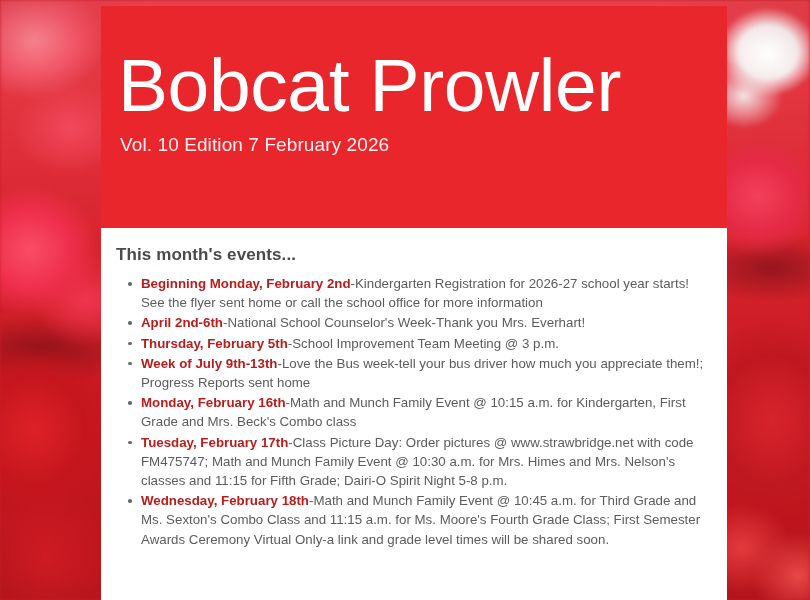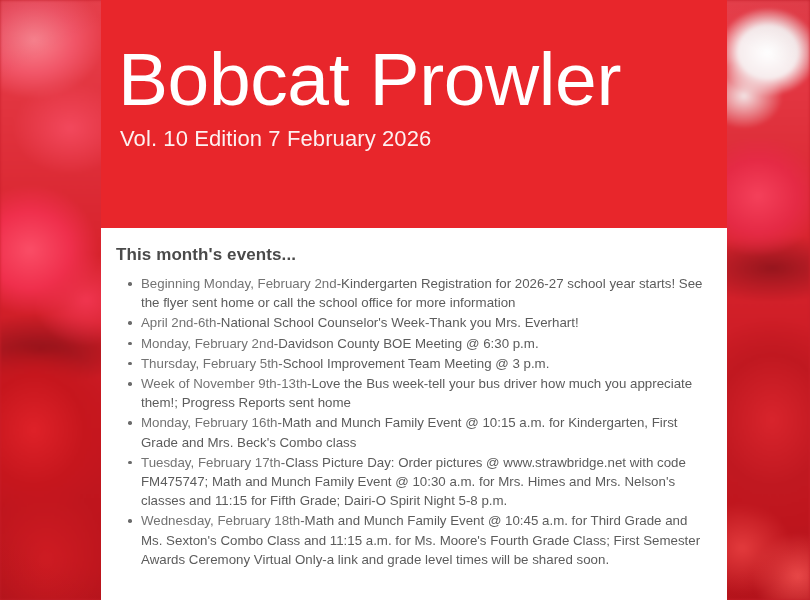--- a/index.html
+++ b/index.html
@@ -58,21 +58,21 @@
     inset: 0;
     background:
       radial-gradient(ellipse 120% 100% at 50% 50%, rgba(0,0,0,0) 55%, rgba(70,6,10,0.30) 100%);
     pointer-events: none;
   }
 
   
   .masthead {
     position: absolute;
     left: 101px;
-    top: 0;
+    top: 6px;
     width: 626px;
     height: 228px;
     background: #e8262b;
     box-sizing: border-box;
     padding: 0;
   }
   .masthead-title {
     position: absolute;
     left: 17px;
     top: 38px;
@@ -81,21 +81,21 @@
     line-height: 82px;
     font-weight: 400;
     letter-spacing: -0.4px;
     white-space: nowrap;
   }
   .masthead-subtitle {
     position: absolute;
     left: 19px;
     top: 124px;
     color: #fdf1f1;
-    font-size: 22px;
+    font-size: 19px;
     line-height: 30px;
     font-weight: 400;
     letter-spacing: 0.1px;
     white-space: nowrap;
   }
 
   
   .content-panel {
     position: absolute;
     left: 101px;
@@ -135,22 +135,22 @@
     content: "";
     position: absolute;
     left: -13px;
     top: 8px;
     width: 3.5px;
     height: 3.5px;
     border-radius: 50%;
     background: #6a6a6a;
   }
   .event-lead {
-    font-weight: normal;
-    color: #737373;
+    font-weight: bold;
+    color: #b91c1c;
   }
   .event-body {
     font-weight: 400;
     color: #5c5c5c;
   }
 </style>
 </head>
 <body>
 
 <div id="page">
@@ -163,22 +163,21 @@
     <div class="masthead-subtitle">Vol. 10 Edition 7 February 2026</div>
   </div>
 
   <div class="content-panel">
     <h2 class="section-heading">This month's events...</h2>
 
     <ul class="events-list" id="events-list">
 
     <li class="event-item"><span class="event-lead">Beginning Monday, February 2nd</span><span class="event-body">-Kindergarten Registration for 2026-27 school year starts! See the flyer sent home or call the school office for more information</span></li>
         <li class="event-item"><span class="event-lead">April 2nd-6th</span><span class="event-body">-National School Counselor's Week-Thank you Mrs. Everhart!</span></li>
-        <li class="event-item"><span class="event-lead">Monday, February 2nd</span><span class="event-body">-Davidson County BOE Meeting @ 6:30 p.m.</span></li>
         <li class="event-item"><span class="event-lead">Thursday, February 5th</span><span class="event-body">-School Improvement Team Meeting @ 3 p.m.</span></li>
-        <li class="event-item"><span class="event-lead">Week of November 9th-13th</span><span class="event-body">-Love the Bus week-tell your bus driver how much you appreciate them!; Progress Reports sent home</span></li>
+        <li class="event-item"><span class="event-lead">Week of July 9th-13th</span><span class="event-body">-Love the Bus week-tell your bus driver how much you appreciate them!; Progress Reports sent home</span></li>
         <li class="event-item"><span class="event-lead">Monday, February 16th</span><span class="event-body">-Math and Munch Family Event @ 10:15 a.m. for Kindergarten, First Grade and Mrs. Beck's Combo class</span></li>
         <li class="event-item"><span class="event-lead">Tuesday, February 17th</span><span class="event-body">-Class Picture Day: Order pictures @ www.strawbridge.net with code FM475747; Math and Munch Family Event @ 10:30 a.m. for Mrs. Himes and Mrs. Nelson's classes and 11:15 for Fifth Grade; Dairi-O Spirit Night 5-8 p.m.</span></li>
         <li class="event-item"><span class="event-lead">Wednesday, February 18th</span><span class="event-body">-Math and Munch Family Event @ 10:45 a.m. for Third Grade and Ms. Sexton's Combo Class and 11:15 a.m. for Ms. Moore's Fourth Grade Class; First Semester Awards Ceremony Virtual Only-a link and grade level times will be shared soon.</span></li>
       </ul>
   </div>
 
 </div>
 
 </body></html>

